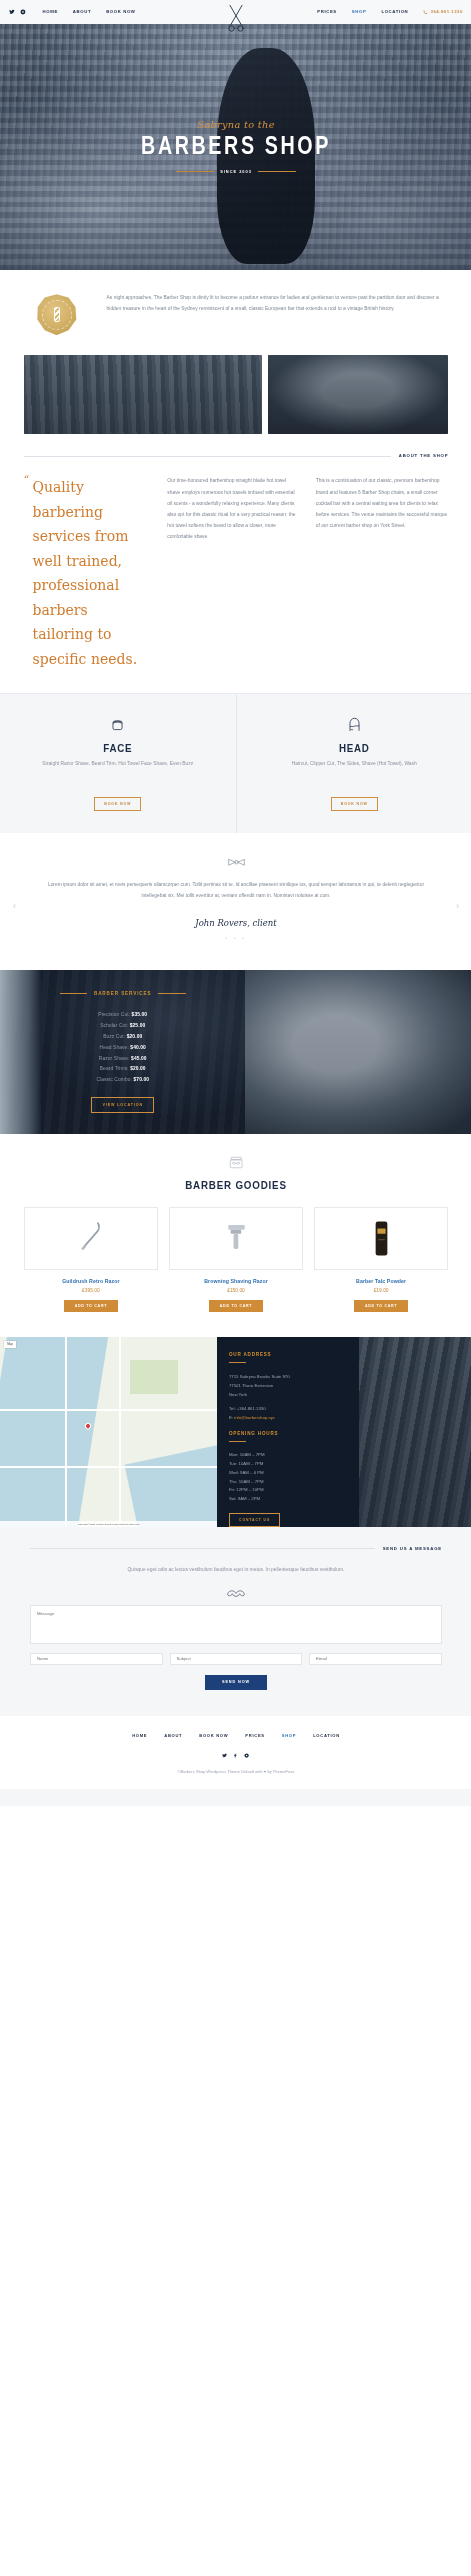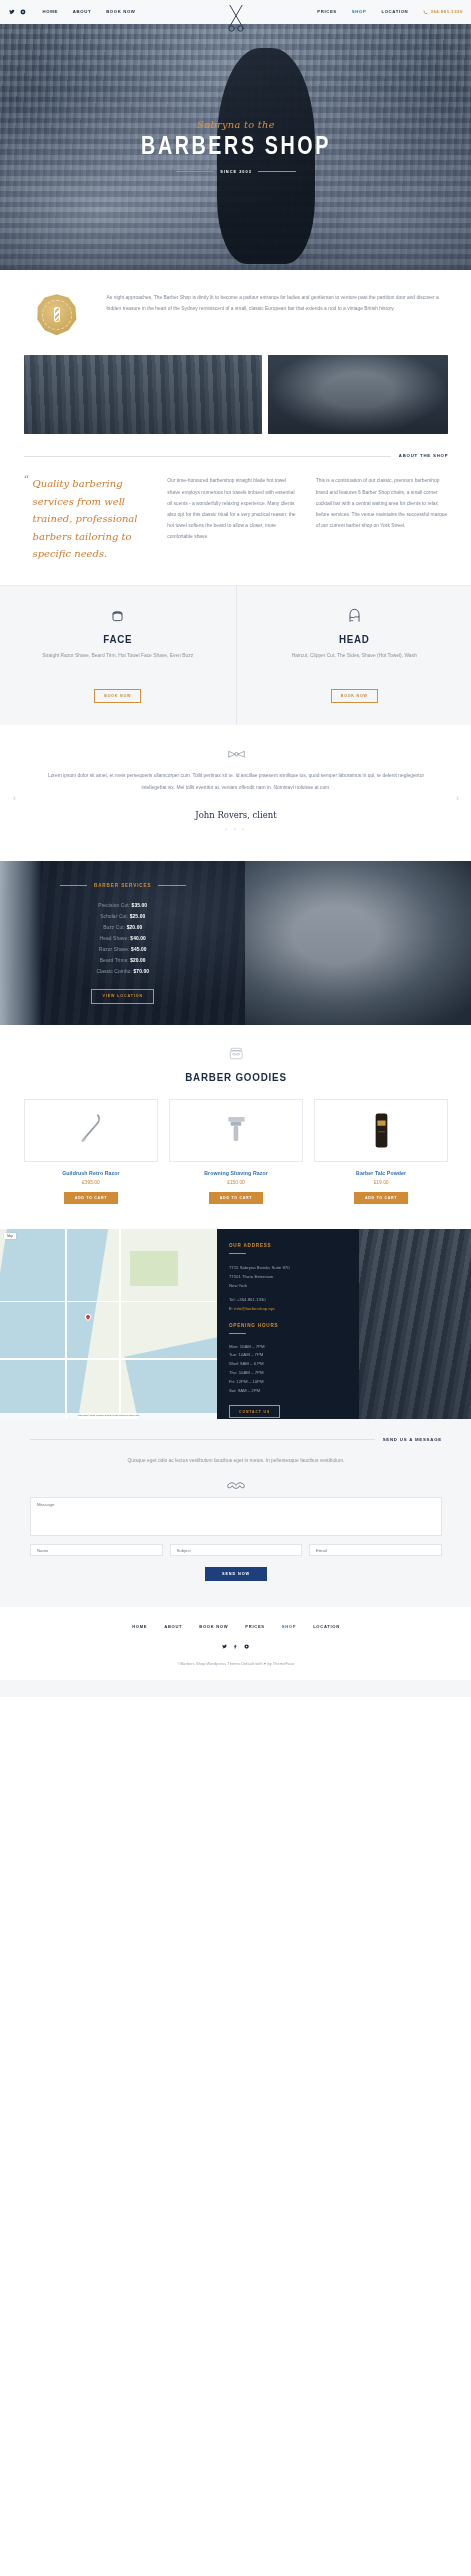--- a/index.html
+++ b/index.html
@@ -116,22 +116,22 @@
 
   
   .shop-sec{ padding:19.7px 23.6px 22px; }
   .shop-head{ display:flex; align-items:center; gap:7.9px; margin-bottom:17px;}
   .shop-head .ln{ flex:1; height:0.7px; background:#dee2e8; }
   .shop-head .tl{ font-size:4.3px; font-weight:bold; letter-spacing:0.8px;
     color:#22304a; text-transform:uppercase; white-space:nowrap;}
   .shop-cols{ display:flex; gap:15.7px; }
   .quote-col{ width:128px; display:flex; gap:3.3px; }
   .qmark{ font-family:"DejaVu Serif",serif; font-size:11px; color:#d07c2e; line-height:1; }
-  .qtext{ font-family:"DejaVu Serif",serif; font-style:italic; color:#d07c2e;
-    font-size:10px; line-height:1.75; }
+  .qtext{ font-family:"DejaVu Serif",serif; color:#d07c2e;
+    font-size:14px; line-height:1.75; }
   .shop-col{ flex:1; }
   .shop-col p{ font-size:4.9px; line-height:2.25; color:#7e8794; }
 
   
   .services{ display:flex; background:#f5f6f8; border-top:0.7px solid #e7eaee; }
   .svc{ flex:1; padding:19.7px 17px 22px; text-align:center; border-right:0.7px solid #e3e7ec;}
   .svc:last-child{ border-right:none; }
   .svc-icon{ height:19.7px; display:flex; align-items:center; justify-content:center; }
   .svc-icon svg{ width:17px;height:17px; stroke:#22304a; fill:none; stroke-width:1.4; }
   .svc-title{ font-size:9.8px; font-weight:bold; letter-spacing:0.7px; color:#1c2b45;
@@ -140,21 +140,21 @@
   .btn-o{
     display:inline-block; margin-top:7.9px; padding:3.9px 9.2px; border:0.7px solid #d08f3e;
     color:#c8883c; font-size:3.6px; font-weight:bold; letter-spacing:0.8px;
     text-transform:uppercase; background:transparent; cursor:pointer;
   }
 
   
   .testi{ padding:23.6px 38px 29px; text-align:center; position:relative; background:#fff;}
   .bowtie{ width:17px;height:9.2px; margin:0 auto 13px; }
   .testi p{ font-size:4.9px; line-height:2.3; color:#7e8794; }
-  .testi-name{ font-family:"DejaVu Serif",serif; color:#22304a;
+  .testi-name{ font-family:"DejaVu Serif",serif; font-style:italic; color:#22304a;
     font-size:8.5px; margin-top:17px; }
   .dots{ margin-top:6.6px; color:#cfd5dd; letter-spacing:2.6px; font-size:5.2px;}
   .arrow{ position:absolute; top:50%; font-size:9.2px; color:#c2c8d1; }
   .arrow.l{ left:13px; } .arrow.r{ right:13px; }
 
   
   .pricing{ display:flex; height:164px; }
   .price-panel{ width:52%; background:#151d2b; position:relative; overflow:hidden;
     display:flex; flex-direction:column; align-items:center; justify-content:center;}
   .price-panel:before{ content:""; position:absolute; inset:0;

